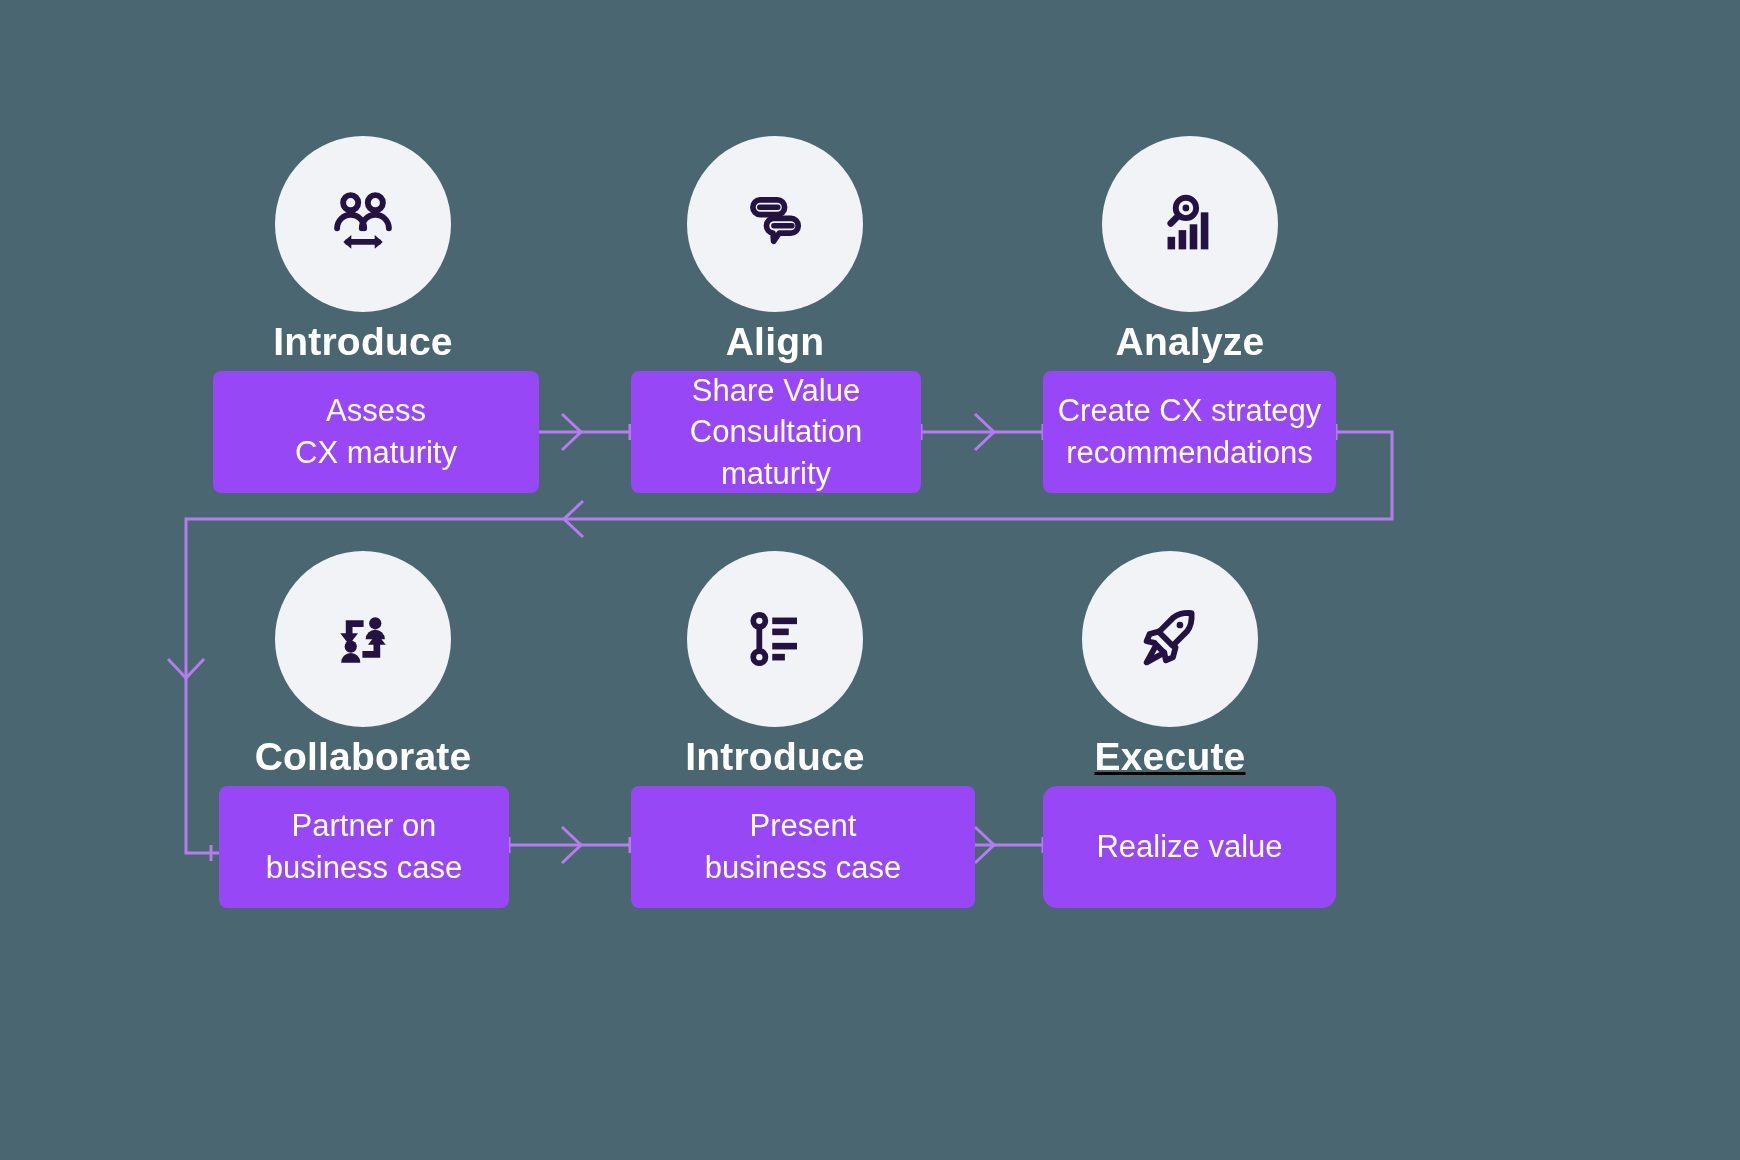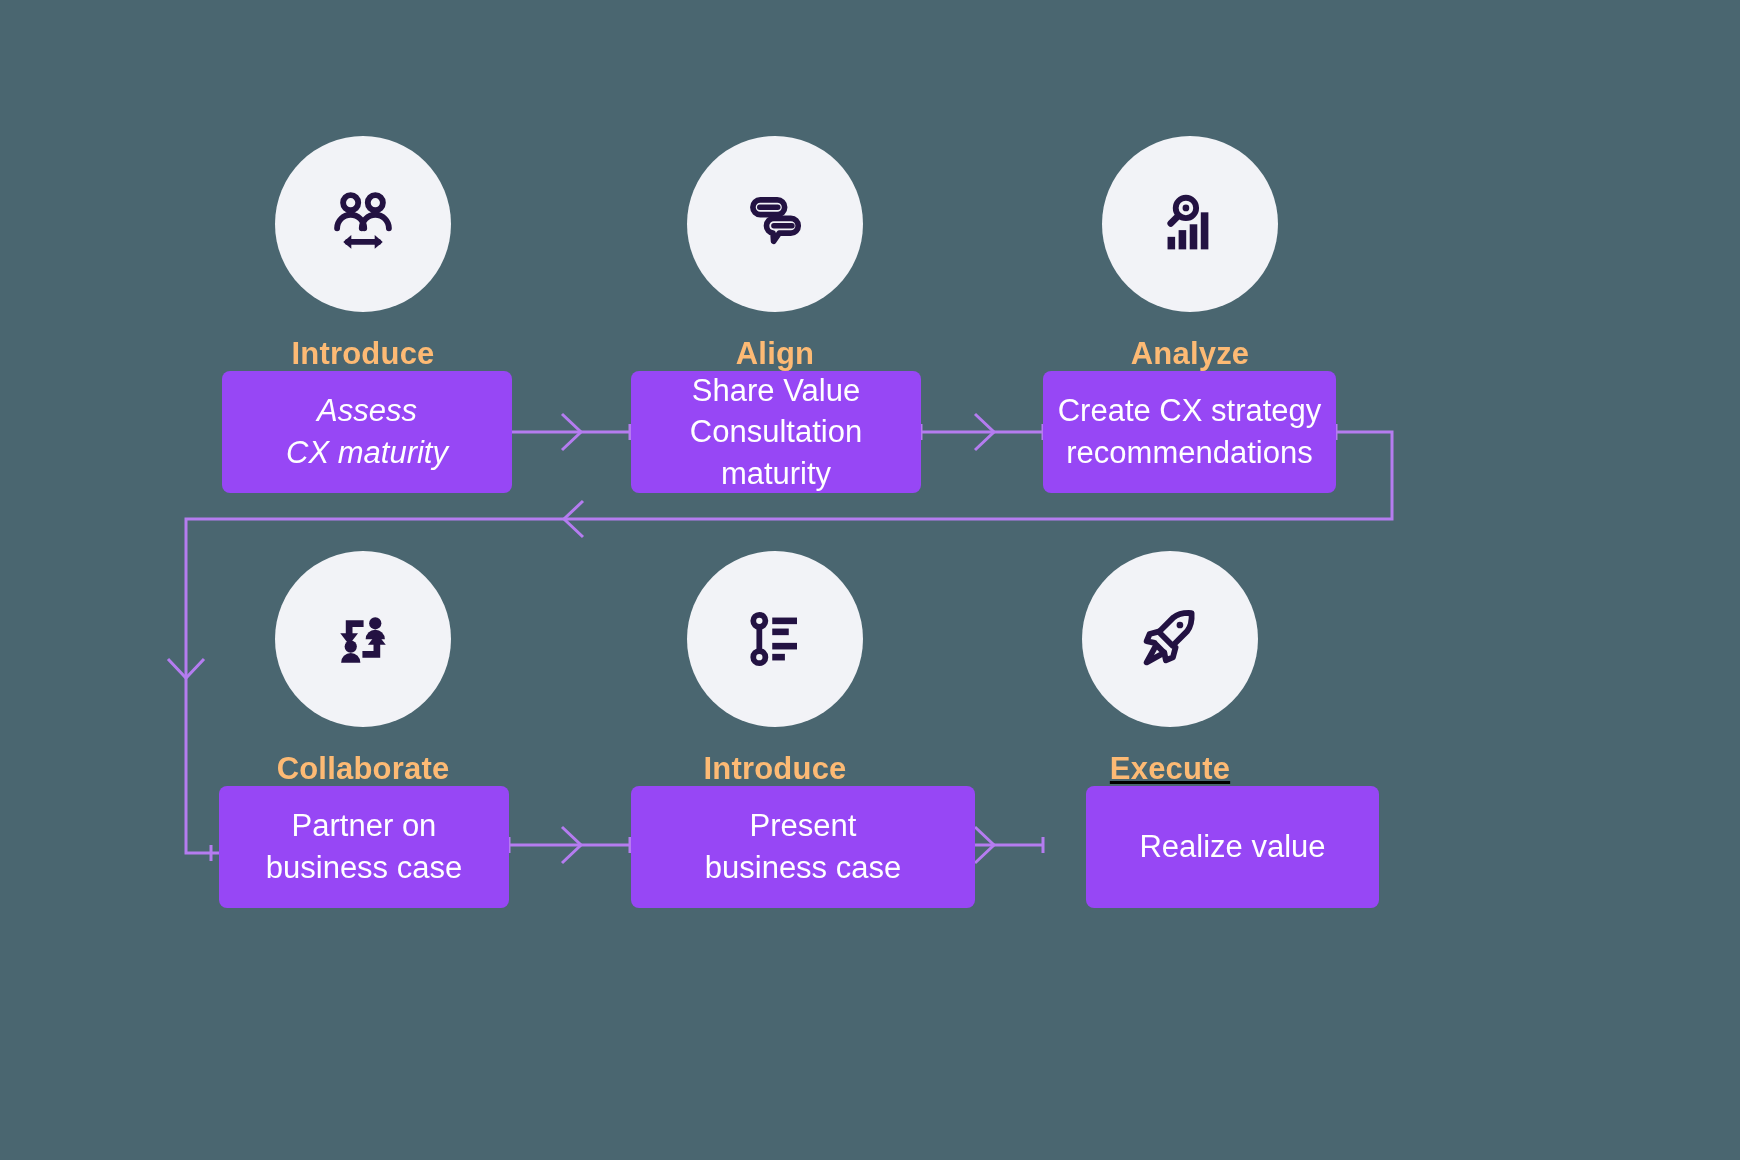--- a/index.html
+++ b/index.html
@@ -42,24 +42,24 @@
     background: #f2f3f7;
     margin: 0 auto;
     display: flex;
     align-items: center;
     justify-content: center;
   }
   .icon-circle svg {
     display: block;
   }
   .step-label {
-    margin-top: 26px;
-    font-size: 31px;
+    margin-top: 10px;
+    font-size: 39px;
     font-weight: bold;
-    color: #fdba74;
+    color: #ffffff;
     letter-spacing: 0.2px;
     line-height: 1;
     white-space: nowrap;
   }
 
   
   .action-box {
     position: absolute;
     background: #9747f5;
     border-radius: 8px;
@@ -158,21 +158,21 @@
         <path d="M7.9 9.3 5.4 11.8" stroke="#231242" stroke-width="2.3" stroke-linecap="round"></path>
         <rect x="4.3" y="16.4" width="2.6" height="4.3" fill="#231242"></rect>
         <rect x="8.1" y="14.1" width="2.6" height="6.6" fill="#231242"></rect>
         <rect x="11.9" y="12.1" width="2.6" height="8.6" fill="#231242"></rect>
         <rect x="15.7" y="8.0" width="2.6" height="12.7" fill="#231242"></rect>
       </svg>
     </div>
     <div class="step-label">Analyze</div>
   </div>
 
-  <div class="action-box" style="left:222px; top:371px; width:290px; height:122px;font-style:italic;">
+  <div class="action-box" style="left:213px; top:371px; width:326px; height:122px;">
     <span>
       <span>Assess</span>
       <span>CX maturity</span>
     </span>
   </div>
 
   <div class="action-box" style="left:631px; top:371px; width:290px; height:122px;">
     <span>
       <span>Share Value</span>
       <span>Consultation</span>
@@ -238,19 +238,19 @@
     </span>
   </div>
 
   <div class="action-box" style="left:631px; top:786px; width:344px; height:122px;">
     <span>
       <span>Present</span>
       <span>business case</span>
     </span>
   </div>
 
-  <div class="action-box" style="left:1086px; top:786px; width:293px; height:122px;">
+  <div class="action-box" style="left:1043px; top:786px; width:293px; height:122px;border-radius:14px;">
     <span>
       <span>Realize value</span>
     </span>
   </div>
 
 </div>
 
 </body></html>

